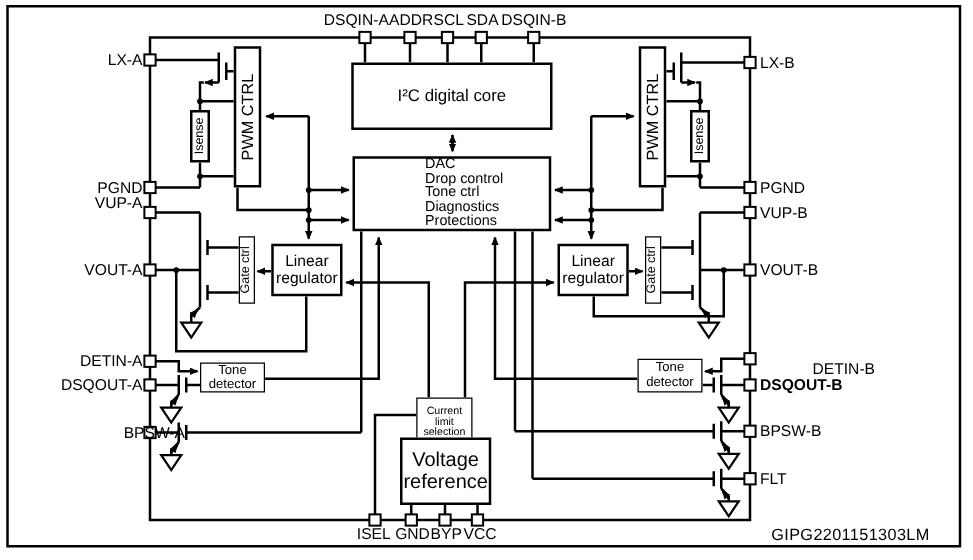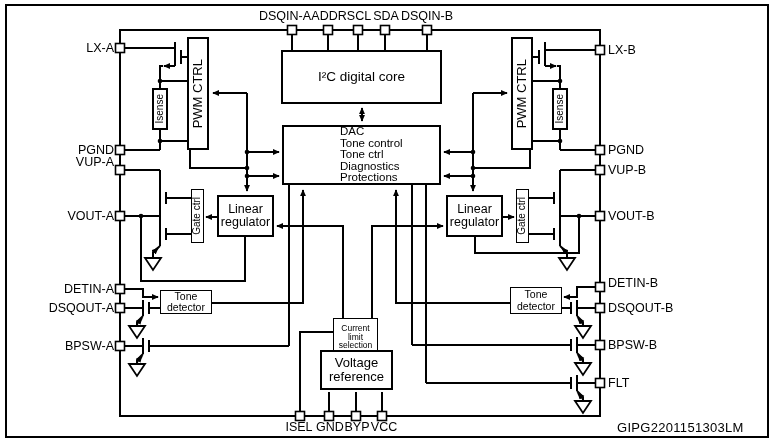--- a/index.html
+++ b/index.html
@@ -170,21 +170,21 @@
     </g>
   </svg>
 
   <div class="blk" style="left:281px;top:50px;width:161px;height:54px;font-size:13.5px;">
     <span>I²C digital core</span>
   </div>
 
   <div class="blk" style="left:282px;top:125px;width:159px;height:60px;font-size:11.5px;justify-content:flex-start;padding-left:56px;">
     <div style="text-align:left;line-height:11.6px;">
       <div>DAC</div>
-      <div>Tone control</div>
+      <div>Drop control</div>
       <div>Tone ctrl</div>
       <div>Diagnostics</div>
       <div>Protections</div>
     </div>
   </div>
 
   <div class="blk" style="left:187px;top:37px;width:22px;height:113px;font-size:13px;">
     <span class="vt">PWM CTRL</span>
   </div>
   <div class="blk" style="left:511px;top:37px;width:22px;height:113px;font-size:13px;">
@@ -232,47 +232,47 @@
   </div>
 
   <div class="blk" style="left:333px;top:318px;width:45px;height:38px;font-size:8.5px;border-width:1.5px;line-height:1.0;">
     <div>
       <div>Current</div>
       <div>limit</div>
       <div>selection</div>
     </div>
   </div>
 
-  <div class="blk" style="left:320px;top:350px;width:73px;height:40px;font-size:13px;text-align:center;">
+  <div class="blk" style="left:320px;top:350px;width:73px;height:54px;font-size:16px;text-align:center;">
     <div>
       <div>Voltage</div>
       <div>reference</div>
     </div>
   </div>
 
   <div class="lbl lb-top" style="left:285px;">DSQIN-A</div>
   <div class="lbl lb-top" style="left:329px;">ADDR</div>
   <div class="lbl lb-top" style="left:359px;">SCL</div>
   <div class="lbl lb-top" style="left:386px;">SDA</div>
   <div class="lbl lb-top" style="left:427px;">DSQIN-B</div>
 
   <div class="lbl lb-left" style="top:41px;">LX-A</div>
   <div class="lbl lb-left" style="top:143px;">PGND</div>
   <div class="lbl lb-left" style="top:155px;">VUP-A</div>
   <div class="lbl lb-left" style="top:282px;">DETIN-A</div>
   <div class="lbl lb-left" style="top:209px;">VOUT-A</div>
   <div class="lbl lb-left" style="top:301px;">DSQOUT-A</div>
-  <div class="lbl lb-left" style="top:339px;">BPSW-A</div>
+  <div class="lbl lb-left" style="top:339px;padding-left:34px;">BPSW-A</div>
 
   <div class="lbl lb-right" style="top:43px;">LX-B</div>
   <div class="lbl lb-right" style="top:143px;">PGND</div>
   <div class="lbl lb-right" style="top:163px;text-align:right;">VUP-B</div>
   <div class="lbl lb-right" style="top:209px;">VOUT-B</div>
-  <div class="lbl lb-right" style="top:276px;">DETIN-B</div>
-  <div class="lbl lb-right" style="top:301px;">DSQOUT-B</div>
+  <div class="lbl lb-right" style="top:288px;margin-left:42px;">DETIN-B</div>
+  <div class="lbl lb-right" style="top:301px;font-weight:bold;">DSQOUT-B</div>
   <div class="lbl lb-right" style="top:338px;">BPSW-B</div>
   <div class="lbl lb-right" style="top:376px;">FLT</div>
 
   <div class="lbl lb-bot" style="left:299px;">ISEL</div>
   <div class="lbl lb-bot" style="left:330px;">GND</div>
   <div class="lbl lb-bot" style="left:357px;">BYP</div>
   <div class="lbl lb-bot" style="left:384px;">VCC</div>
 
   <div class="lbl" style="left:617px;top:420px;font-size:13px;letter-spacing:0.3px;">GIPG2201151303LM</div>
 

